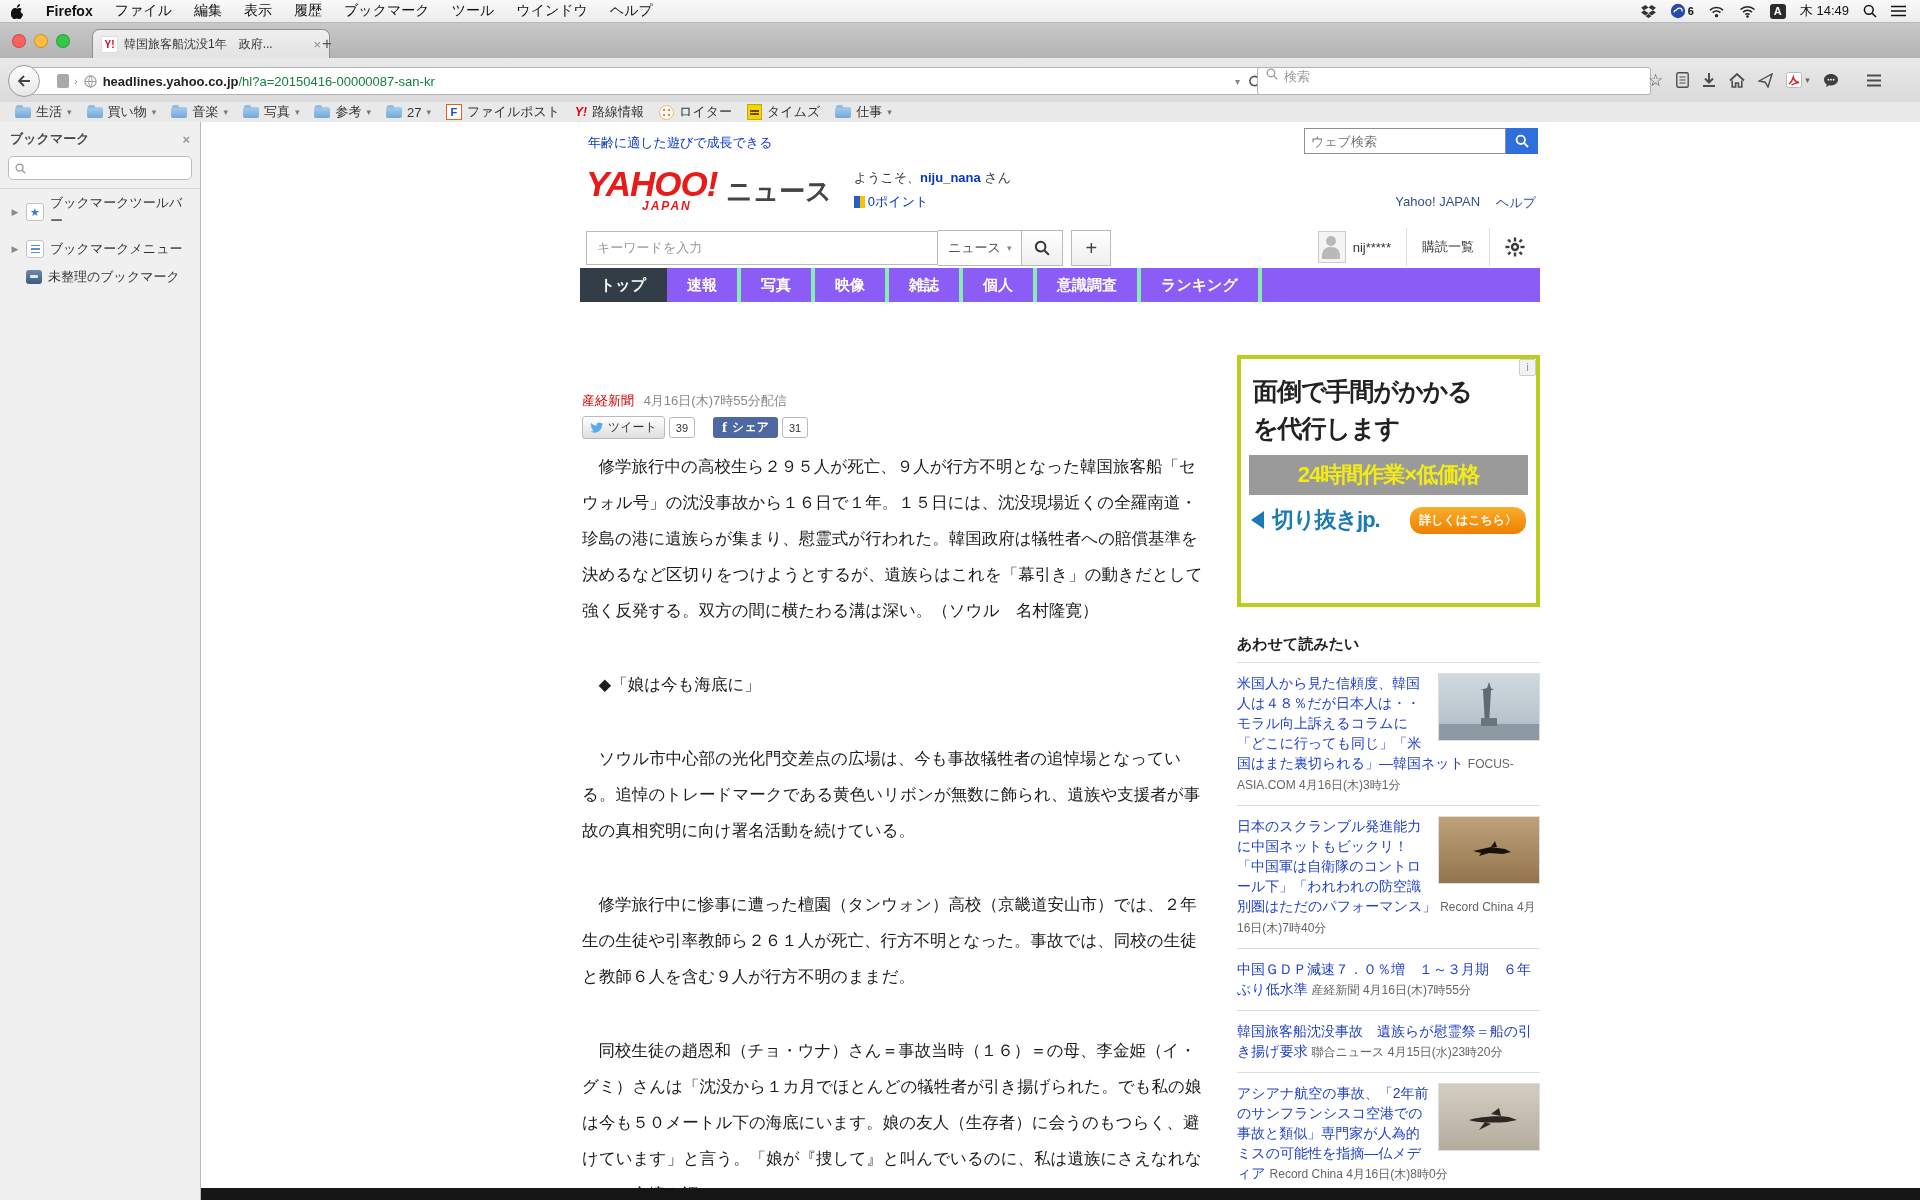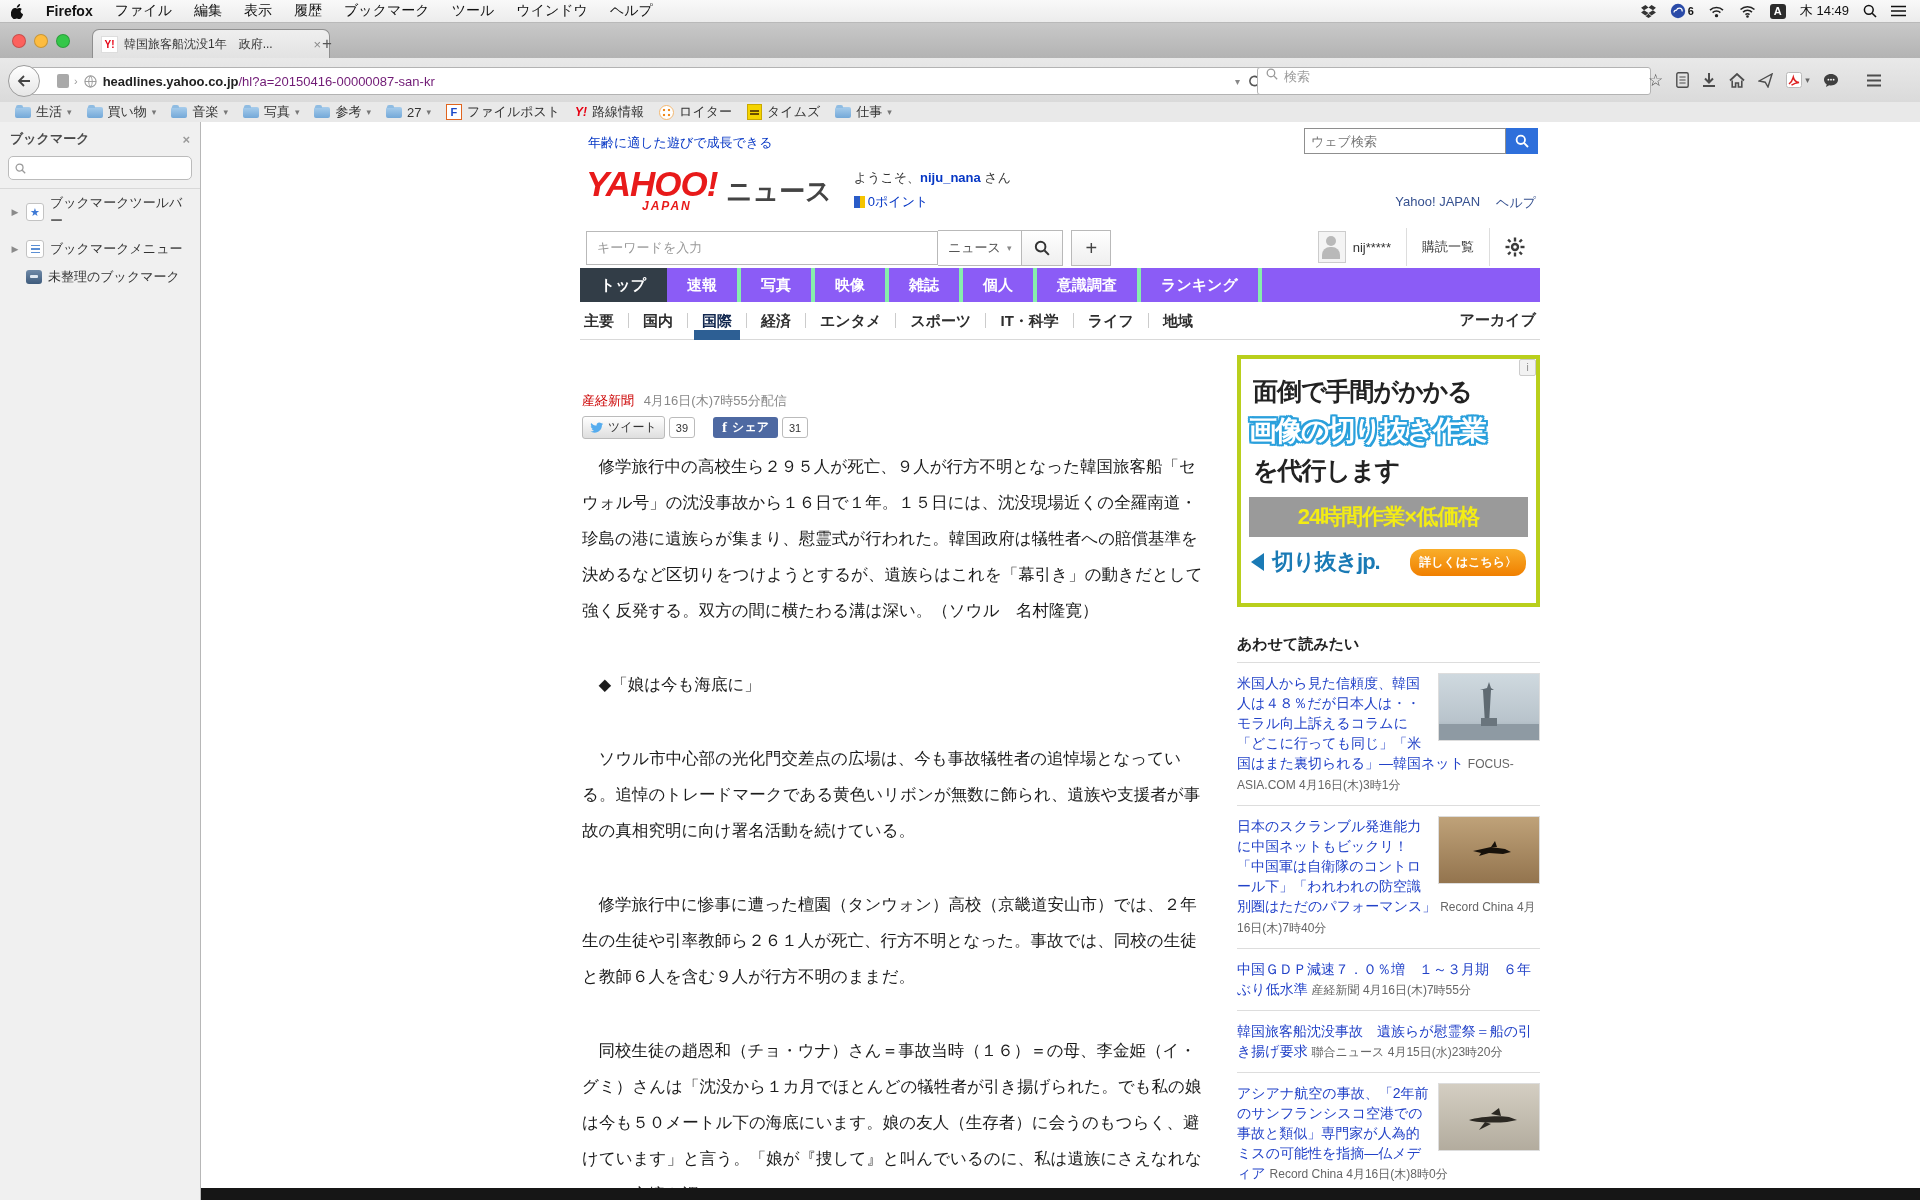--- a/index.html
+++ b/index.html
@@ -27,21 +27,21 @@
   .tab .close{color:#8a8a8a;font-size:13px;cursor:pointer}
   .newtab{position:absolute;left:322px;top:12px;font-size:17px;color:#555;cursor:pointer}
   .navbar{position:absolute;top:58px;left:0;width:1920px;height:44px;background:linear-gradient(#e9e9e9,#dadada);
     border-bottom:1px solid #a6a6a6;display:flex;align-items:center}
   .backbtn{position:absolute;left:8px;top:7px;width:30px;height:30px;border-radius:50%;
     background:linear-gradient(#fff,#e6e6e6);border:1px solid #9c9c9c;display:flex;align-items:center;justify-content:center;z-index:2}
   .urlfield{position:absolute;left:30px;top:9px;width:1212px;height:26px;background:#fff;border:1px solid #b3b3b3;
     border-radius:3px;display:flex;align-items:center;padding-left:26px;font-size:13px}
   .pageicon{width:12px;height:14px;background:#a9a9a9;border-radius:2px;margin-right:5px}
   .chev{color:#999;margin-right:6px;font-size:11px}
-  .urltext{color:#222}.urltext .path{color:#701a75}
+  .urltext{color:#222}.urltext .path{color:#15803d}
   .url-right{margin-left:auto;display:flex;align-items:center;gap:8px;padding-right:8px;color:#666}
   .searchfield{position:absolute;left:1257px;top:9px;width:376px;height:26px;background:#fff;border:1px solid #b3b3b3;
     border-radius:3px;display:flex;align-items:flex-start;gap:6px;padding:0 8px;font-size:13px;color:#9a9a9a}
   .tb-icons{position:absolute;left:1648px;top:8px;display:flex;align-items:center;gap:13px;height:28px}
   .tb-icons .g{color:#4d4d4d;font-size:17px;display:flex;align-items:center;cursor:pointer}
   .bmbar{position:absolute;top:102px;left:0;width:1920px;height:20px;background:#e9e9e9;border-bottom:1px solid #c6c6c6;
     display:flex;align-items:center;gap:9px;padding-left:12px;font-size:13px;color:#333}
   .bmitem{display:flex;align-items:center;gap:5px;cursor:pointer;padding:0 3px}
   .fold{width:16px;height:11px;background:linear-gradient(#a8cdec,#73a8d8);border-radius:2px 2px 2px 2px;position:relative}
   .fold::before{content:"";position:absolute;top:-2px;left:1px;width:7px;height:3px;background:#8fbce2;border-radius:2px 2px 0 0}
@@ -475,32 +475,20 @@
       <span class="t active">トップ</span>
       <span class="t">速報</span>
       <span class="t">写真</span>
       <span class="t">映像</span>
       <span class="t">雑誌</span>
       <span class="t">個人</span>
       <span class="t">意識調査</span>
       <span class="t">ランキング</span>
     </div>
 
-    <div class="subnav">
-      <span class="s">主要</span>
-      <span class="s">国内</span>
-      <span class="s active">国際</span>
-      <span class="s">経済</span>
-      <span class="s">エンタメ</span>
-      <span class="s">スポーツ</span>
-      <span class="s">IT・科学</span>
-      <span class="s">ライフ</span>
-      <span class="s">地域</span>
-      <span class="archive">アーカイブ</span>
-    </div>
 
     <div class="src-row">
       <span class="src">産経新聞</span>
       <span class="dt">4月16日(木)7時55分配信</span>
     </div>
     <div class="share-row">
       <span class="tw-btn">
         <svg width="14" height="12" viewBox="0 0 17 14">
             <path d="M16 1.8c-.6.3-1.2.4-1.8.5.7-.4 1.2-1 1.4-1.8-.6.4-1.3.7-2 .8C13 .6 12.1.2 11.2.2 9.4.2 8 1.6 8 3.4c0 .3 0 .5.1.7C5.4 4 3 2.7 1.4.8 1.1 1.3 1 1.8 1 2.4c0 1.1.6 2.1 1.4 2.7-.5 0-1-.2-1.4-.4 0 1.5 1.1 2.8 2.5 3.1-.3.1-.5.1-.8.1-.2 0-.4 0-.6-.1.4 1.3 1.6 2.2 3 2.2-1.1.9-2.5 1.4-4 1.4h-.6c1.4.9 3.1 1.4 4.9 1.4 5.9 0 9.1-4.9 9.1-9.1v-.4c.6-.4 1.1-1 1.5-1.5z" fill="#55acee"></path>
           </svg>
@@ -520,21 +508,20 @@
       <p>　ソウル市中心部の光化門交差点の広場は、今も事故犠牲者の追悼場となっている。追悼のトレードマークである黄色いリボンが無数に飾られ、遺族や支援者が事故の真相究明に向け署名活動を続けている。</p>
       <p>　修学旅行中に惨事に遭った檀園（タンウォン）高校（京畿道安山市）では、２年生の生徒や引率教師ら２６１人が死亡、行方不明となった。事故では、同校の生徒と教師６人を含む９人が行方不明のままだ。</p>
       <p>　同校生徒の趙恩和（チョ・ウナ）さん＝事故当時（１６）＝の母、李金姫（イ・グミ）さんは「沈没から１カ月でほとんどの犠牲者が引き揚げられた。でも私の娘は今も５０メートル下の海底にいます。娘の友人（生存者）に会うのもつらく、避けています」と言う。「娘が『捜して』と叫んでいるのに、私は遺族にさえなれない」と心境を語る。</p>
 
     </div>
 
     <div class="rail">
       <div class="ad1">
         <span class="ad-info">i</span>
         <div class="l1">面倒で手間がかかる</div>
-        <div class="l2">画像の切り抜き作業</div>
         <div class="l3">を代行します</div>
         <div class="bar">24時間作業×低価格</div>
         <div class="foot">
           <span class="k-mark"></span>
           <span class="k-logo">切り抜きjp.</span>
           <span class="cta">詳しくはこちら〉</span>
         </div>
       </div>
 
       <div class="rel-title">あわせて読みたい</div>

